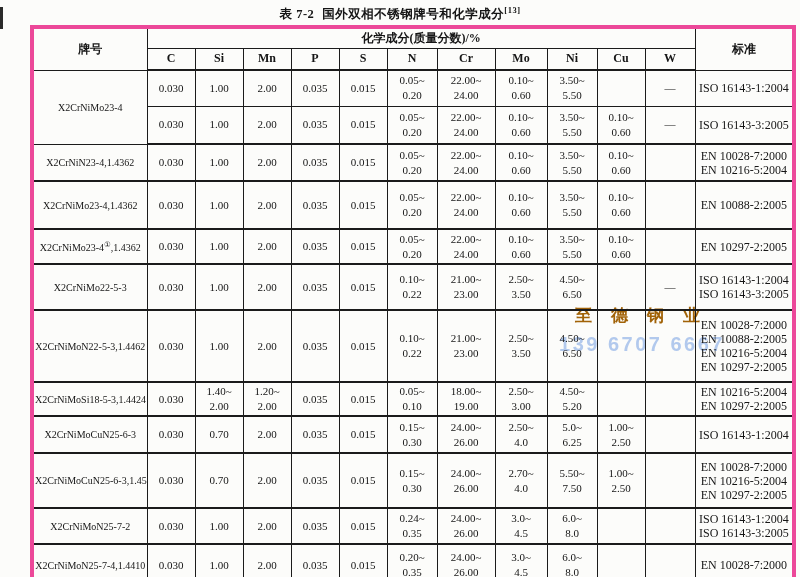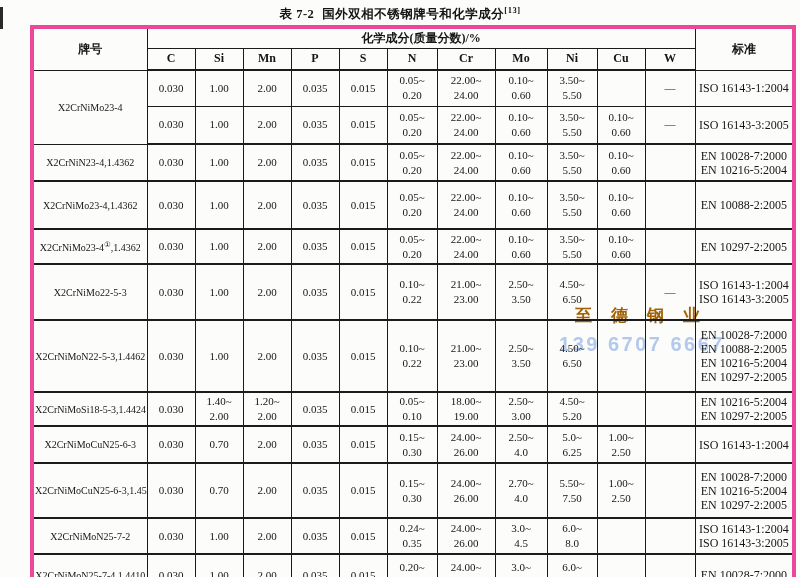--- a/index.html
+++ b/index.html
@@ -189,21 +189,21 @@
 24.00</td>
         <td class="v">0.10~
 0.60</td>
         <td class="v">3.50~
 5.50</td>
         <td class="v">0.10~
 0.60</td>
         <td class="v"></td>
         <td class="std">EN 10297-2:2005</td>
       </tr>
-      <tr class="ge" style="height:56px">
+      <tr class="ge" style="height:46px">
         <td class="g">X2CrNiMo22-5-3</td>
         <td class="v">0.030</td>
         <td class="v">1.00</td>
         <td class="v">2.00</td>
         <td class="v">0.035</td>
         <td class="v">0.015</td>
         <td class="v">0.10~
 0.22</td>
         <td class="v">21.00~
 23.00</td>

